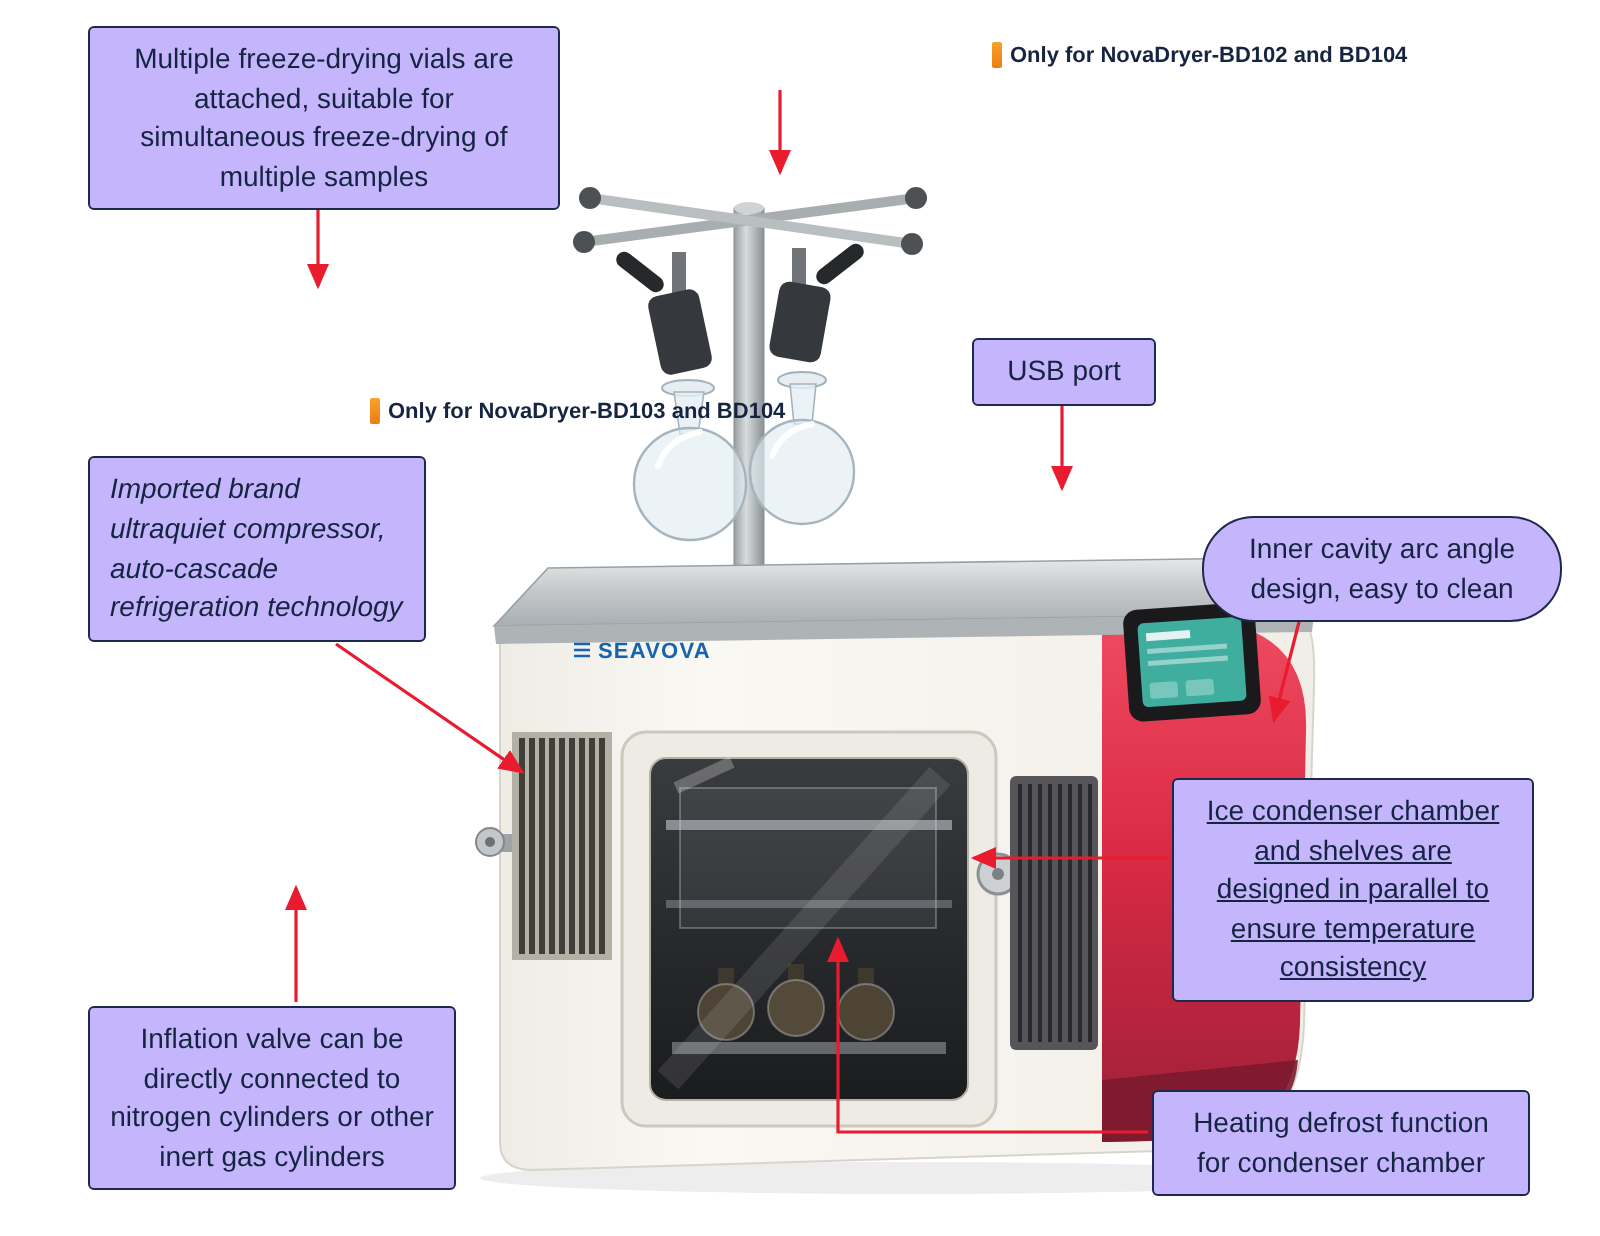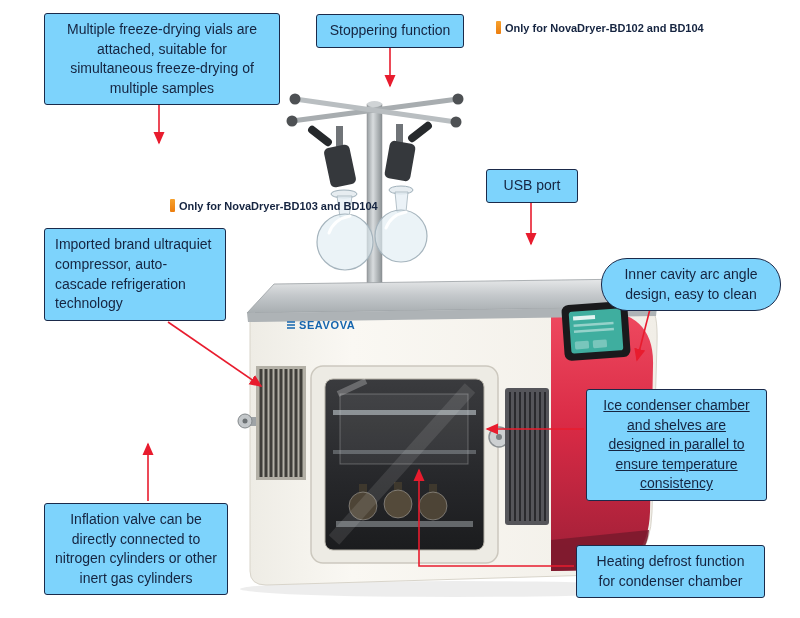--- a/index.html
+++ b/index.html
@@ -9,56 +9,56 @@
     height: 618px;
     background: #ffffff;
     font-family: "Liberation Sans", sans-serif;
     overflow: hidden;
   }
   .scene { position: absolute; left: 0; top: 0; }
 
   .callout {
     position: absolute;
     box-sizing: border-box;
-    background: #7dd3fc;
+    background: #c4b5fd;
     border: 1.5px solid var(--callout_border, #1b2a4a);
     border-radius: 3px;
     color: var(--callout_text, #152440);
     font-size: 14px;
     line-height: 1.4;
     text-align: center;
     padding: 6px 10px;
     display: flex;
     align-items: center;
     justify-content: center;
     z-index: 3;
   }
   #c-vials        { left: 44px;  top: 13px;  width: 236px; min-height: 68px; }
   #c-stoppering   { left: 316px; top: 14px;  width: 148px; min-height: 29px; }
-  #c-compressor   { left: 44px;  top: 228px; width: 182px; min-height: 93px; text-align: left; justify-content: flex-start; }
+  #c-compressor   { left: 44px;  top: 228px; width: 169px; min-height: 93px; text-align: left; justify-content: flex-start; font-style: italic; }
   #c-usb          { left: 486px; top: 169px; width: 92px;  min-height: 29px; }
   #c-inner-cavity { left: 601px; top: 258px; width: 180px; min-height: 49px; border-radius: 26px; }
   #c-ice-condenser{ left: 586px; top: 389px; width: 181px; min-height: 84px; text-decoration: underline; }
   #c-inflation    { left: 44px;  top: 503px; width: 184px; min-height: 89px; }
   #c-defrost      { left: 576px; top: 545px; width: 189px; min-height: 49px; }
 
   .note {
     position: absolute;
     display: flex;
     align-items: center;
     gap: 4px;
     font-size: 11px;
     font-weight: 700;
     color: var(--callout_text, #152440);
     z-index: 3;
     white-space: nowrap;
     padding-left: 27px;
   }
   #n-stoppering { left: 469px; top: 21px; }
-  #n-vials      { left: 143px; top: 199px; }
+  #n-vials      { left: 158px; top: 199px; }
   .note-icon {
     display: inline-block;
     width: 5px;
     height: 13px;
     background: linear-gradient(180deg, #f7a22d, var(--note_orange, #ec7d0e));
     border-radius: 1px;
     flex: 0 0 auto;
   }
 
   .arrow { stroke: var(--accent_red, #e81c2e); fill: none; stroke-width: 1.6px; }
@@ -209,21 +209,20 @@
       <line class="arrow" x1="531" y1="200" x2="531" y2="244" marker-end="url(#arrowhead)"></line>
       <line class="arrow" x1="650" y1="309" x2="637" y2="360" marker-end="url(#arrowhead)"></line>
       <line class="arrow" x1="584" y1="429" x2="487" y2="429" marker-end="url(#arrowhead)"></line>
       <polyline class="arrow" points="574,566 419,566 419,470" marker-end="url(#arrowhead)"></polyline>
       <line class="arrow" x1="168" y1="322" x2="261" y2="386" marker-end="url(#arrowhead)"></line>
       <line class="arrow" x1="148" y1="501" x2="148" y2="444" marker-end="url(#arrowhead)"></line>
     </g>
   </svg>
 
   <div class="callout" id="c-vials">Multiple freeze-drying vials are attached, suitable for simultaneous freeze-drying of multiple samples</div>
-  <div class="callout" id="c-stoppering">Stoppering function</div>
   <div class="callout" id="c-compressor">Imported brand ultraquiet compressor, auto-cascade refrigeration technology</div>
   <div class="callout" id="c-usb">USB port</div>
   <div class="callout" id="c-inner-cavity">Inner cavity arc angle design, easy to clean</div>
   <div class="callout" id="c-ice-condenser">Ice condenser chamber and shelves are designed in parallel to ensure temperature consistency</div>
   <div class="callout" id="c-inflation">Inflation valve can be directly connected to nitrogen cylinders or other inert gas cylinders</div>
   <div class="callout" id="c-defrost">Heating defrost function for condenser chamber</div>
 
   <div class="note" id="n-stoppering">
     <span class="note-icon"></span>
     <span>Only for NovaDryer-BD102 and BD104</span>

